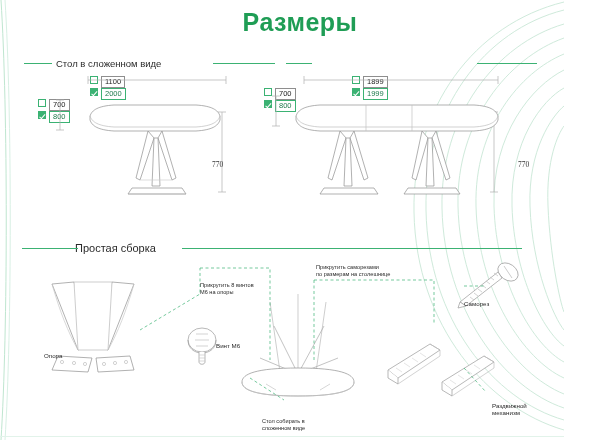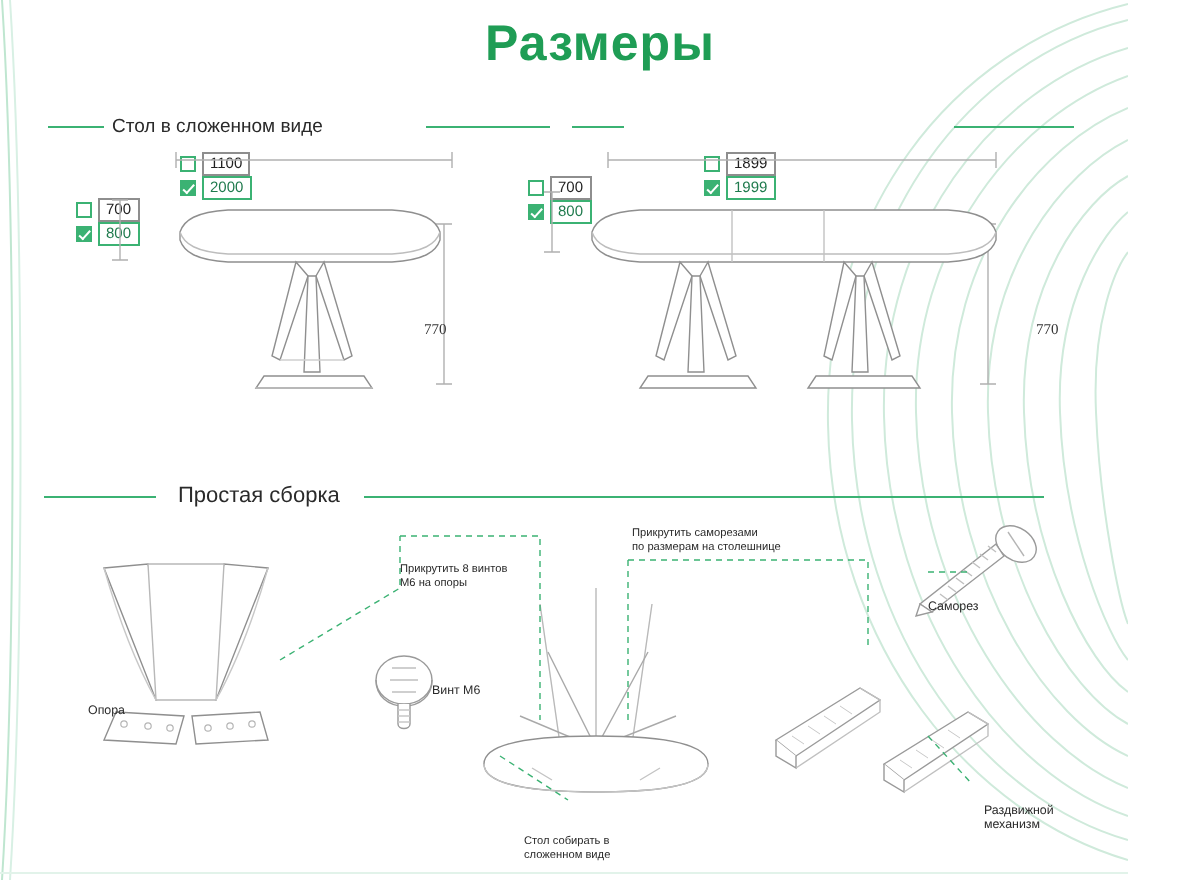--- a/index.html
+++ b/index.html
@@ -63,21 +63,21 @@
   .rule {
     position: absolute;
     height: 1px;
     background: #3bb273;
   }
 
   
   .chip-row {
     position: absolute;
     display: flex;
-    align-items: center;
+    align-items: flex-start;
     gap: 3px;
     white-space: nowrap;
   }
   .chip-box {
     width: 8px;
     height: 8px;
     border: 1px solid #3bb273;
     box-sizing: border-box;
     background: #ffffff;
     flex: 0 0 auto;
@@ -252,21 +252,21 @@
 
       <path d="M160 63 L 150 110 L 154 112 L 166 70 Z" stroke="#8f8f8f" fill="#ffffff"></path>
       <path d="M174 63 L 188 110 L 184 112 L 170 70 Z" stroke="#8f8f8f" fill="#ffffff"></path>
       <path d="M166 70 L 170 70 L 172 118 L 164 118 Z" stroke="#8f8f8f" fill="#ffffff"></path>
       <path d="M146 120 L 194 120 L 198 126 L 142 126 Z" stroke="#8f8f8f" fill="#ffffff"></path>
     </g>
   </svg>
 
   <div class="dim" style="left:518px; top:160px;">770</div>
 
-  <div class="sec-header" style="left:89px; top:242px; font-size:11px;">Простая сборка</div>
+  <div class="sec-header" style="left:75px; top:242px; font-size:11px;">Простая сборка</div>
   <div class="rule" style="left:22px; top:248px; width:56px;"></div>
   <div class="rule" style="left:182px; top:248px; width:340px;"></div>
 
   <svg class="drw" style="left:30px; top:262px;" width="150" height="130" viewBox="0 0 150 130">
     <g stroke="#9a9a9a" stroke-width="0.7" fill="none">
       <path d="M22 22 L 44 20 L 60 84 L 48 88 Z" stroke="#8f8f8f" fill="#ffffff"></path>
       <path d="M104 22 L 82 20 L 66 84 L 78 88 Z" stroke="#8f8f8f" fill="#ffffff"></path>
       <path d="M44 20 L 82 20 L 78 88 L 48 88 Z" stroke="#b8b8b8" fill="#ffffff"></path>
       <path d="M22 22 C 30 50, 38 70, 48 88" stroke="#c8c8c8"></path>
       <path d="M104 22 C 96 50, 88 70, 78 88" stroke="#c8c8c8"></path>

